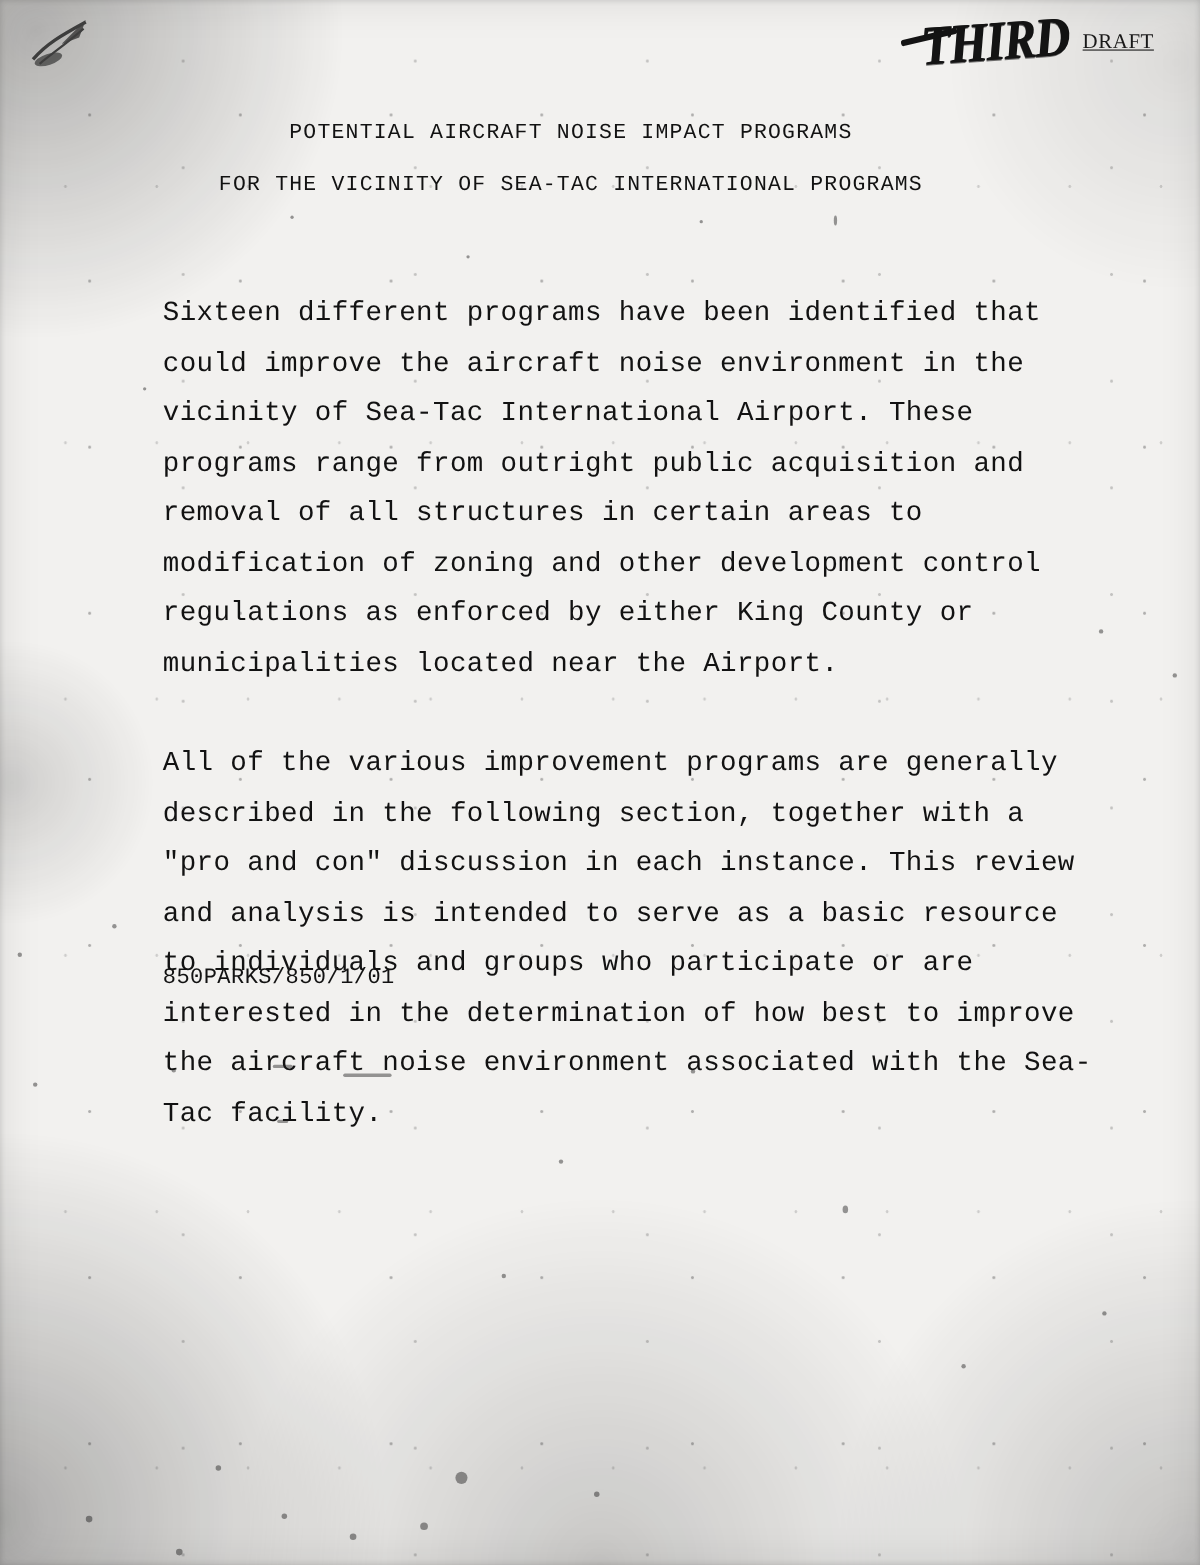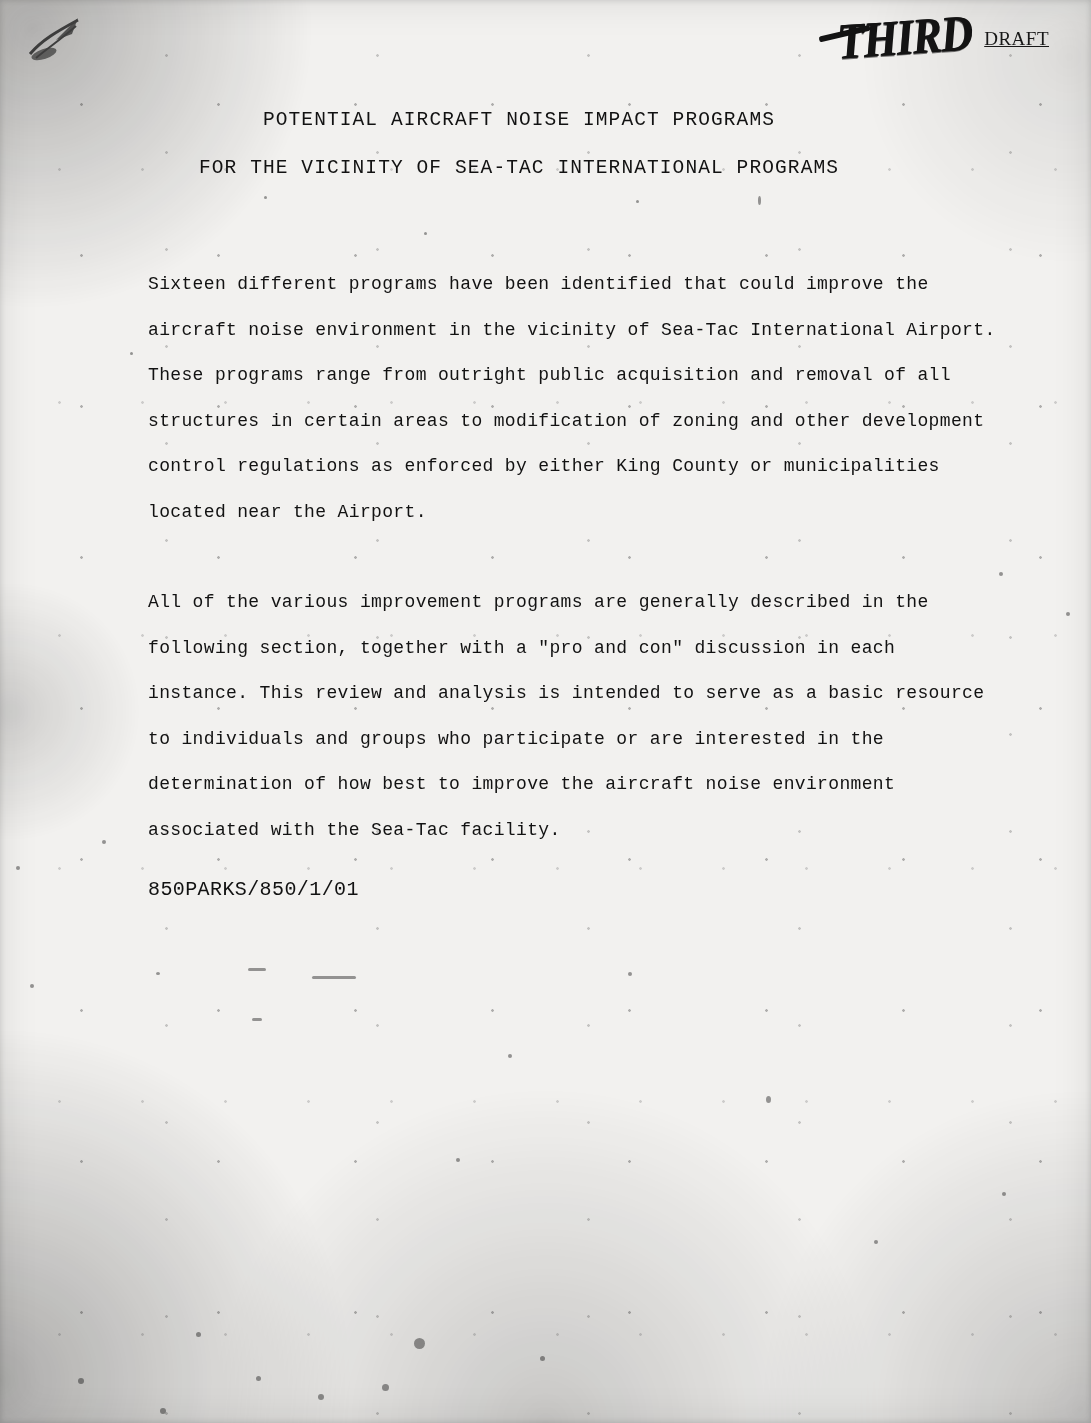--- a/index.html
+++ b/index.html
@@ -110,21 +110,21 @@
   }
 
   
   .body {
     position: absolute;
     top: 262px;
     left: 148px;
     width: 850px;
   }
   .para {
-    font-size: 18px;
+    font-size: 25px;
     letter-spacing: 0.35px;
     line-height: 45.5px;
     margin: 0 0 45px 0;
     white-space: pre-wrap;
   }
   .docref {
     position: absolute;
     top: 878px;
     left: 148px;
     font-size: 20px;

